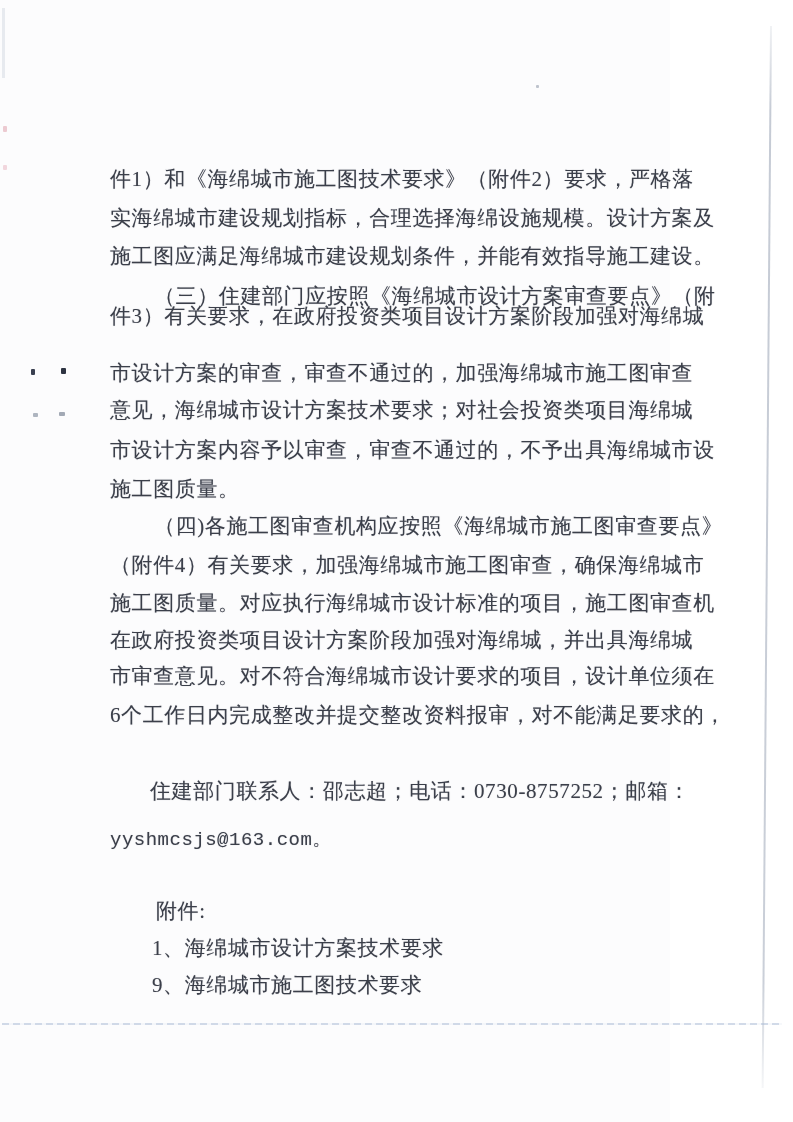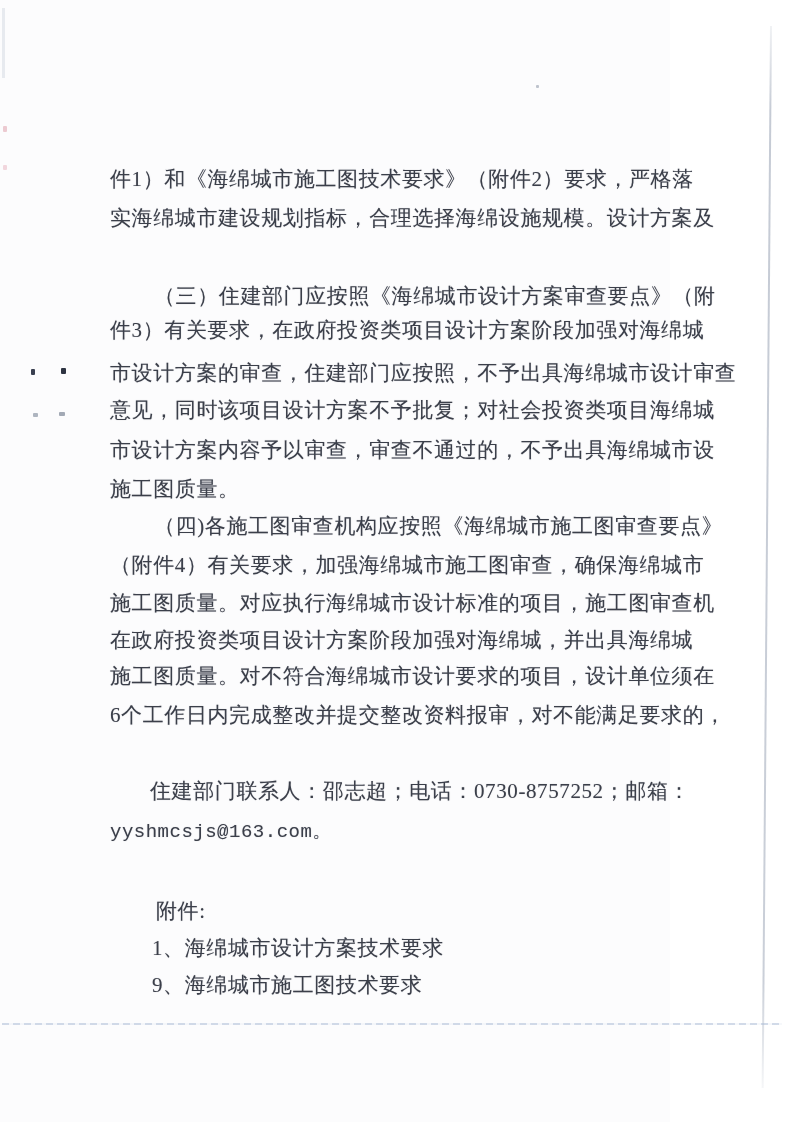--- a/index.html
+++ b/index.html
@@ -23,20 +23,21 @@
     font-size:21px;
     letter-spacing:0.6px;
     color:#3b3f4a;
     text-shadow:0 0 1px rgba(59,63,74,0.35);
     white-space:nowrap;
   }
   .mono{
     font-family:"Liberation Mono","DejaVu Sans Mono",monospace;
     font-size:19px;
     letter-spacing:0.5px;
+    margin-top:8px;
   }
   
   .edge-right{
     position:absolute;
     left:770px;top:26px;
     width:2px;height:1062px;
     background:linear-gradient(180deg,
       rgba(160,170,185,0.15) 0%,
       rgba(150,160,178,0.55) 8%,
       rgba(150,160,178,0.5) 90%,
@@ -79,31 +80,32 @@
   <div class="speck speck-pink1"></div>
   <div class="speck speck-pink2"></div>
   <div class="speck speck-gray"></div>
   <div class="speck dot1"></div>
   <div class="speck dot2"></div>
   <div class="speck dot3"></div>
   <div class="speck dot4"></div>
 
   <div class="line" style="top:163px">件1）和《海绵城市施工图技术要求》（附件2）要求，严格落</div>
   <div class="line" style="top:202px">实海绵城市建设规划指标，合理选择海绵设施规模。设计方案及</div>
+  <div class="line" style="top:240px">施工图应满足海绵城市建设规划条件，并能有效指导施工建设。</div>
   <div class="line" style="top:280px;padding-left:44px">（三）住建部门应按照《海绵城市设计方案审查要点》（附</div>
-  <div class="line" style="top:314px">件3）有关要求，在政府投资类项目设计方案阶段加强对海绵城</div>
-  <div class="line" style="top:357px">市设计方案的审查，住建部门应按照，不予出具海绵城市设计审查</div>
-  <div class="line" style="top:394px">意见，同时该项目设计方案不予批复；对社会投资类项目海绵城</div>
+  <div class="line" style="top:300px">件3）有关要求，在政府投资类项目设计方案阶段加强对海绵城</div>
+  <div class="line" style="top:357px">市设计方案的审查，审查不通过的，加强海绵城市施工图审查</div>
+  <div class="line" style="top:394px">意见，海绵城市设计方案技术要求；对社会投资类项目海绵城</div>
   <div class="line" style="top:434px">市设计方案内容予以审查，审查不通过的，不予出具海绵城市设</div>
   <div class="line" style="top:473px">施工图质量。</div>
   <div class="line" style="top:510px;padding-left:44px">（四)各施工图审查机构应按照《海绵城市施工图审查要点》</div>
   <div class="line" style="top:549px">（附件4）有关要求，加强海绵城市施工图审查，确保海绵城市</div>
   <div class="line" style="top:587px">施工图质量。对应执行海绵城市设计标准的项目，施工图审查机</div>
   <div class="line" style="top:624px">在政府投资类项目设计方案阶段加强对海绵城，并出具海绵城</div>
-  <div class="line" style="top:660px">施工图质量。对不符合海绵城市设计要求的项目，设计单位须在</div>
+  <div class="line" style="top:660px">市审查意见。对不符合海绵城市设计要求的项目，设计单位须在</div>
   <div class="line" style="top:699px">6个工作日内完成整改并提交整改资料报审，对不能满足要求的，</div>
   <div class="line" style="top:775px;padding-left:40px">住建部门联系人：邵志超；电话：0730-8757252；邮箱：</div>
   <div class="line mono" style="top:816px">yyshmcsjs@163.com。</div>
 
   <div class="line" style="top:895px;padding-left:46px">附件:</div>
   <div class="line" style="top:932px;padding-left:42px">1、海绵城市设计方案技术要求</div>
   <div class="line" style="top:969px;padding-left:42px">9、海绵城市施工图技术要求</div>
 
 </div>
 

